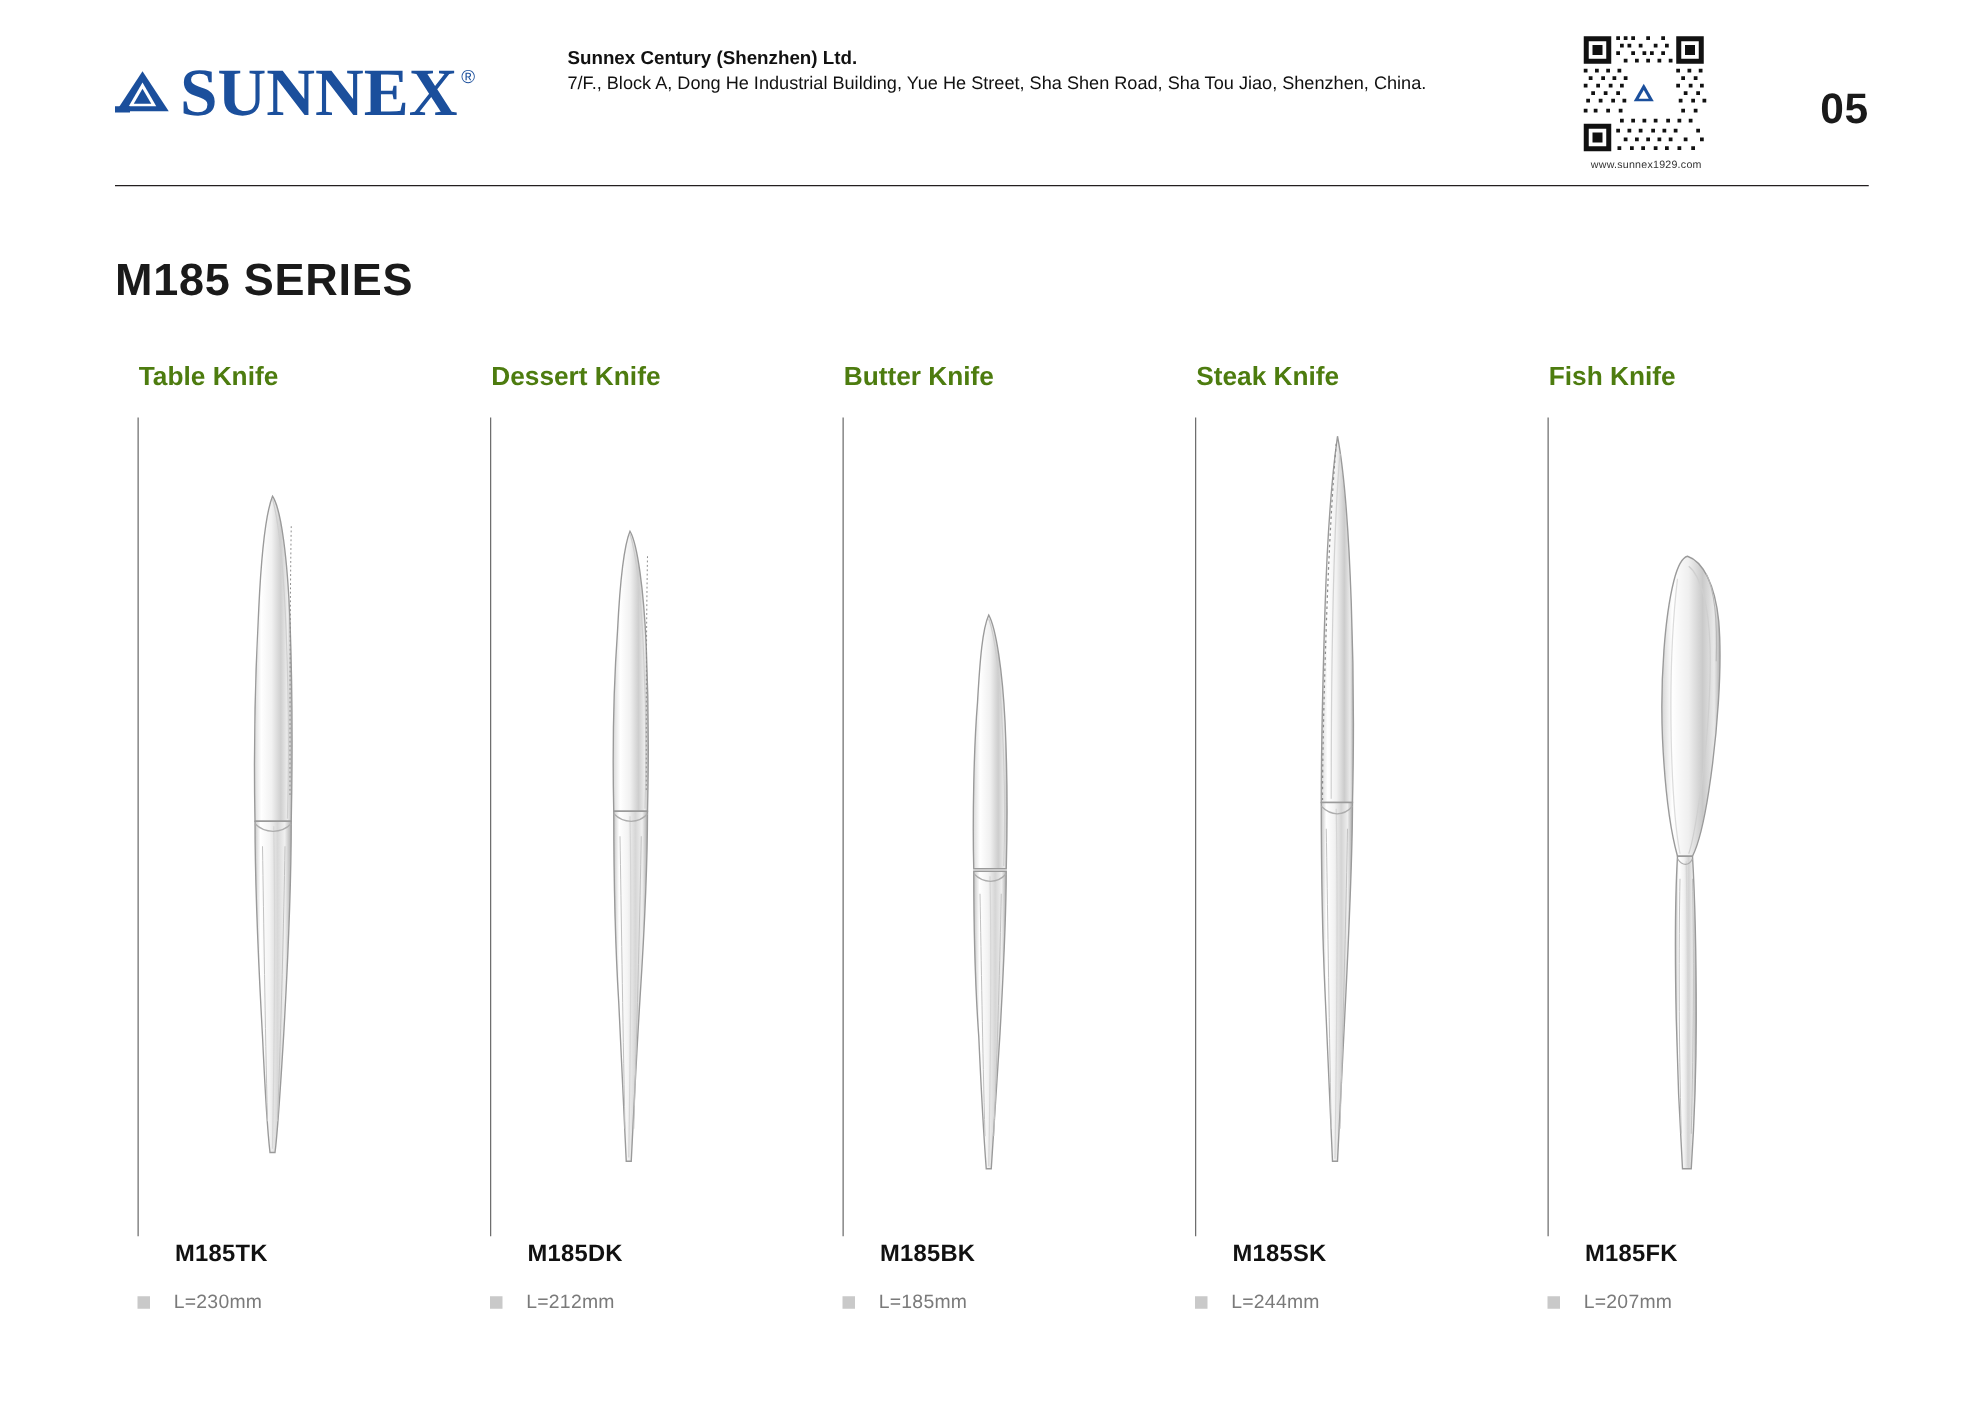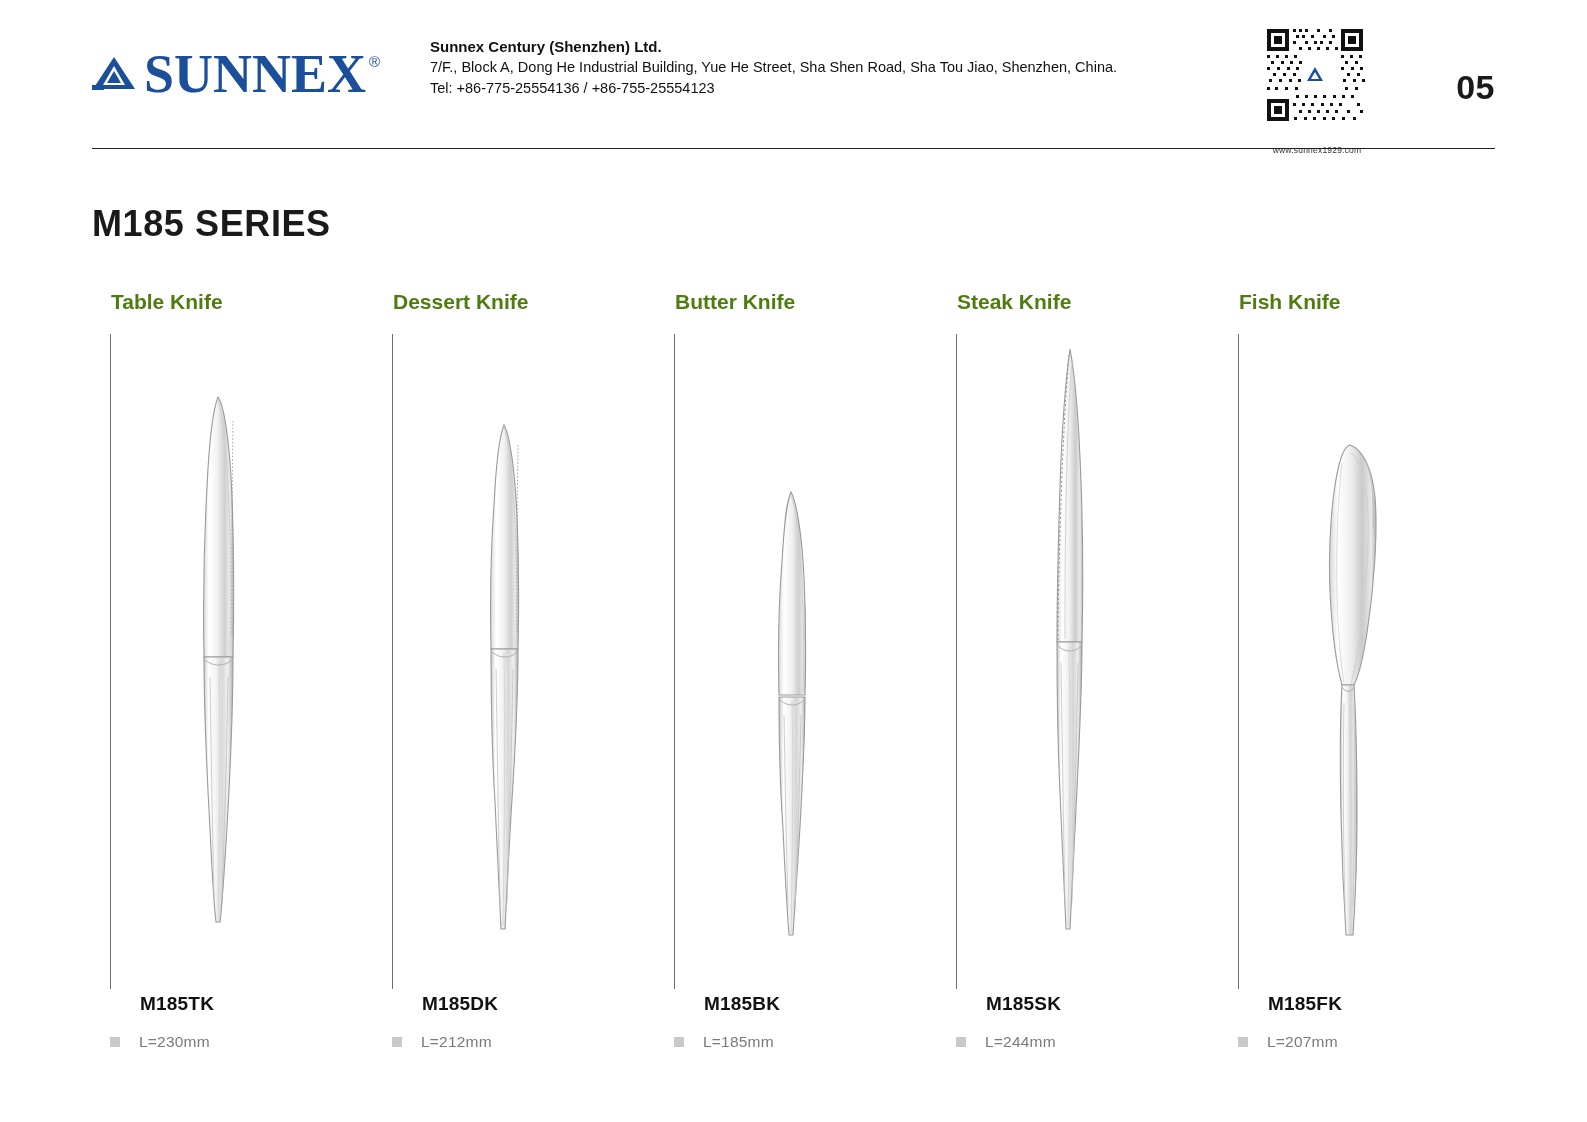--- a/index.html
+++ b/index.html
@@ -38,21 +38,21 @@
   }
   .logo-reg {
     font-size: 15px;
     color: #1b4f9c;
     margin-left: 3px;
     line-height: 14px;
   }
 
   .company-block {
     position: absolute;
-    left: 430px; top: 36px;
+    left: 454px; top: 36px;
     font-family: "Liberation Sans", sans-serif;
     font-size: 14.5px;
     line-height: 21px;
     color: #111111;
   }
   .company-name { font-weight: bold; font-size: 15px; }
 
   .qr-block {
     position: absolute;
     left: 1263px; top: 25px;
@@ -60,21 +60,21 @@
     text-align: center;
   }
   .qr-box {
     width: 104px; height: 100px;
     background: #ffffff;
     position: relative;
   }
   .qr-caption {
     font-size: 8.5px;
     color: #333;
-    margin-top: 20px;
+    margin-top: 1px;
     letter-spacing: 0.2px;
   }
 
   .page-number {
     position: absolute;
     right: 92px; top: 68px;
     font-size: 34px;
     font-weight: bold;
     color: #1a1a1a;
     letter-spacing: 0.5px;
@@ -172,21 +172,20 @@
         <rect x="0" y="30" width="12" height="5" fill="#1b4f9c"></rect>
       </svg>
     </span>
     <span class="logo-text">SUNNEX</span>
     <span class="logo-reg">®</span>
   </div>
 
   <div class="company-block">
     <div class="company-name">Sunnex Century (Shenzhen) Ltd.</div>
     <div>7/F., Block A, Dong He Industrial Building, Yue He Street, Sha Shen Road, Sha Tou Jiao, Shenzhen, China.</div>
-    <div>Tel: +86-775-25554136 / +86-755-25554123</div>
   </div>
 
   <div class="qr-block">
     <div class="qr-box">
       <svg width="104" height="100" viewBox="0 0 104 100">
         <rect x="0" y="0" width="104" height="100" fill="#ffffff"></rect>
         <g fill="#111">
           <rect x="4" y="4" width="22" height="22"></rect>
             <rect x="8" y="8" width="14" height="14" fill="#fff"></rect>
             <rect x="11" y="11" width="8" height="8"></rect>

